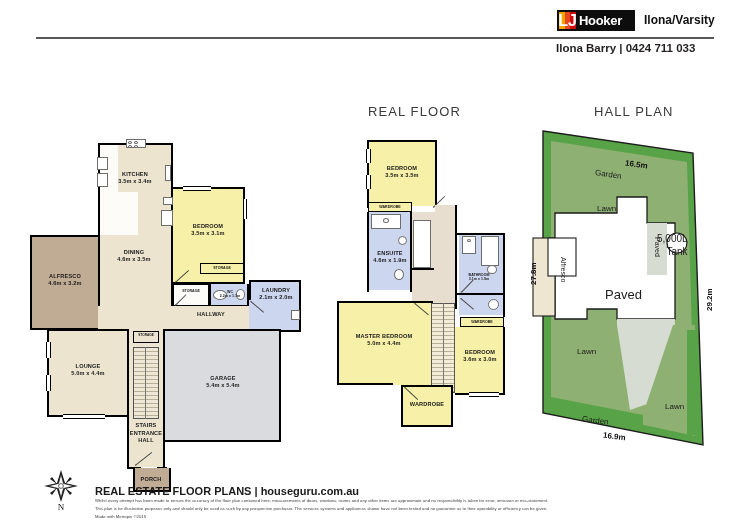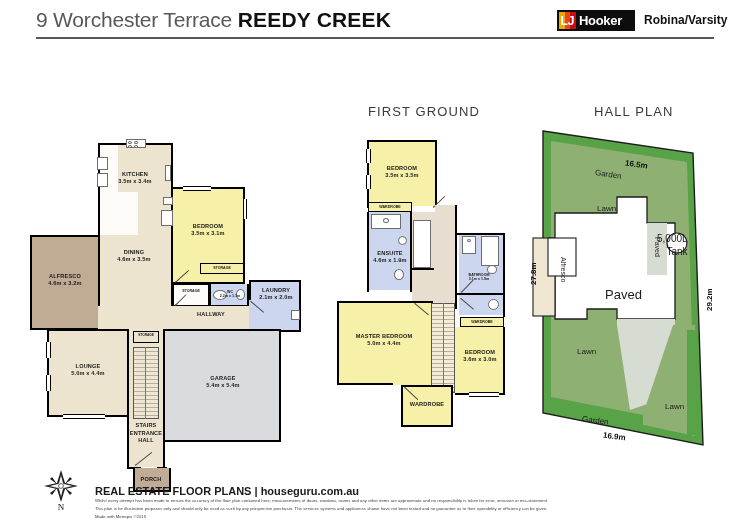--- a/index.html
+++ b/index.html
@@ -22,21 +22,21 @@
   .hdr-line1{position:absolute;left:38px;top:42px;font-size:11.5px;color:#231f20;white-space:nowrap;}
   .hdr-line2{position:absolute;left:38px;top:61px;font-size:11.5px;color:#231f20;white-space:nowrap;}
   .hdr-agent{position:absolute;left:556px;top:42px;font-size:11.5px;color:#231f20;white-space:nowrap;font-weight:600;}
   sup{font-size:7.5px;vertical-align:super;}
 
   
   .logo{position:absolute;left:557px;top:10px;height:21px;width:78px;background:#0d0d0d;display:flex;align-items:center;}
   .logo-lj{width:17px;height:17px;margin-left:2px;background:
      linear-gradient(to right,#f0a500 0 33%,#e8451f 33% 66%,#cf0a0a 66% 100%);
      position:relative;}
-  .logo-lj span{position:absolute;inset:0;color:#fff;font-size:12px;font-weight:700;
+  .logo-lj span{position:absolute;inset:0;color:#fff;font-size:16px;font-weight:700;
      display:flex;align-items:center;justify-content:center;font-family:"Liberation Sans",sans-serif;}
   .logo-word{color:#fff;font-size:13px;font-weight:700;margin-left:3px;letter-spacing:-0.3px;}
   .logo-office{position:absolute;left:644px;top:13px;font-size:12px;font-weight:700;color:#111;white-space:nowrap;}
 
   
   .sect-title{position:absolute;font-size:13px;letter-spacing:1.1px;color:#3a3a3a;font-weight:400;white-space:nowrap;}
 
   
   .plan{position:absolute;}
   .rm{position:absolute;box-sizing:border-box;}
@@ -70,36 +70,33 @@
   .compass{position:absolute;left:38px;top:468px;width:46px;height:50px;}
   .compass .nlab{position:absolute;left:0;top:34px;width:46px;text-align:center;font-size:9px;
        font-family:"Liberation Serif",serif;color:#111;}
 </style>
 </head>
 <body>
 
 <div id="page">
 
   <div class="hdr">
-    <div class="hdr-addr">
-      <span class="street">9 Worchester Terrace</span>
-      <span class="suburb">REEDY CREEK</span>
-    </div>
     <div class="hdr-rule"></div>
+    <div class="hdr-agent">Ilona Barry | 0424 711 033</div>
 
     <div class="logo">
       <div class="logo-lj">
         <span>LJ</span>
       </div>
       <div class="logo-word">Hooker</div>
     </div>
-    <div class="logo-office">Robina/Varsity</div>
-  </div>
-
-  <div class="sect-title" style="left:368px;top:104px;">FIRST GROUND</div>
+    <div class="logo-office">Ilona/Varsity</div>
+  </div>
+
+  <div class="sect-title" style="left:368px;top:104px;">REAL FLOOR</div>
   <div class="sect-title" style="left:594px;top:104px;">HALL PLAN</div>
 
   <div class="plan" style="left:25px;top:135px;width:280px;height:330px;">
 
     <div class="rm f-brown" style="left:5px;top:100px;width:68px;height:94px;"></div>
     <div class="w" style="left:5px;top:100px;width:68px;height:1.6px;"></div>
     <div class="w" style="left:5px;top:100px;width:1.6px;height:95px;"></div>
     <div class="w" style="left:5px;top:193px;width:68px;height:1.6px;"></div>
     <div class="lbl" style="left:9px;top:138px;width:62px;">
       <span>ALFRESCO</span><br><span>4.6m x 3.2m</span>

